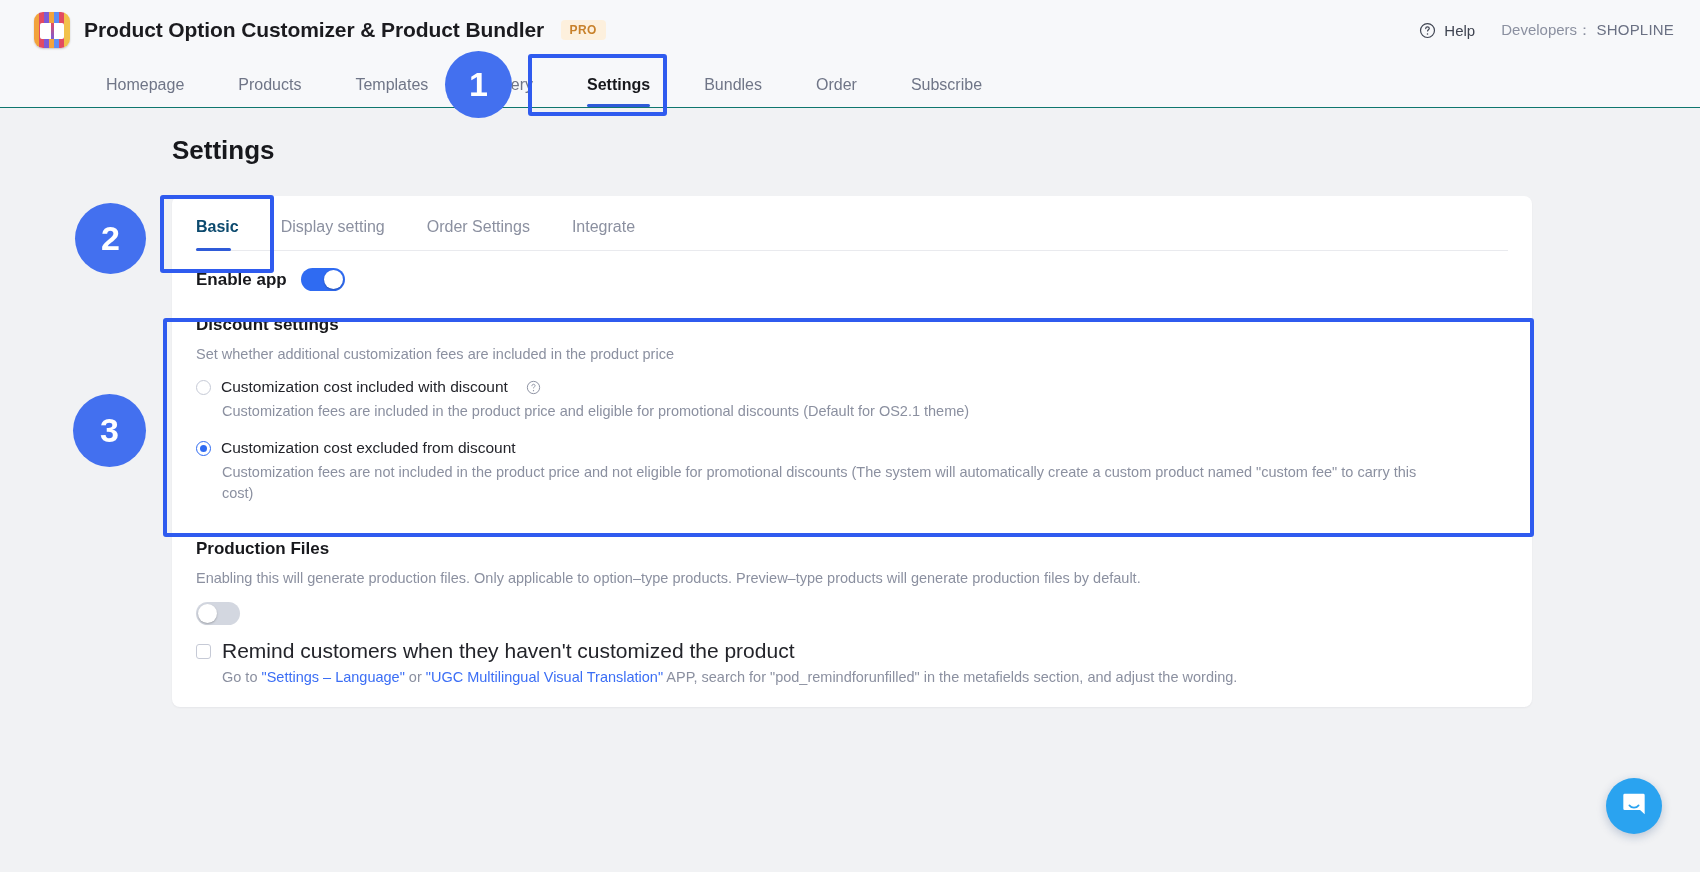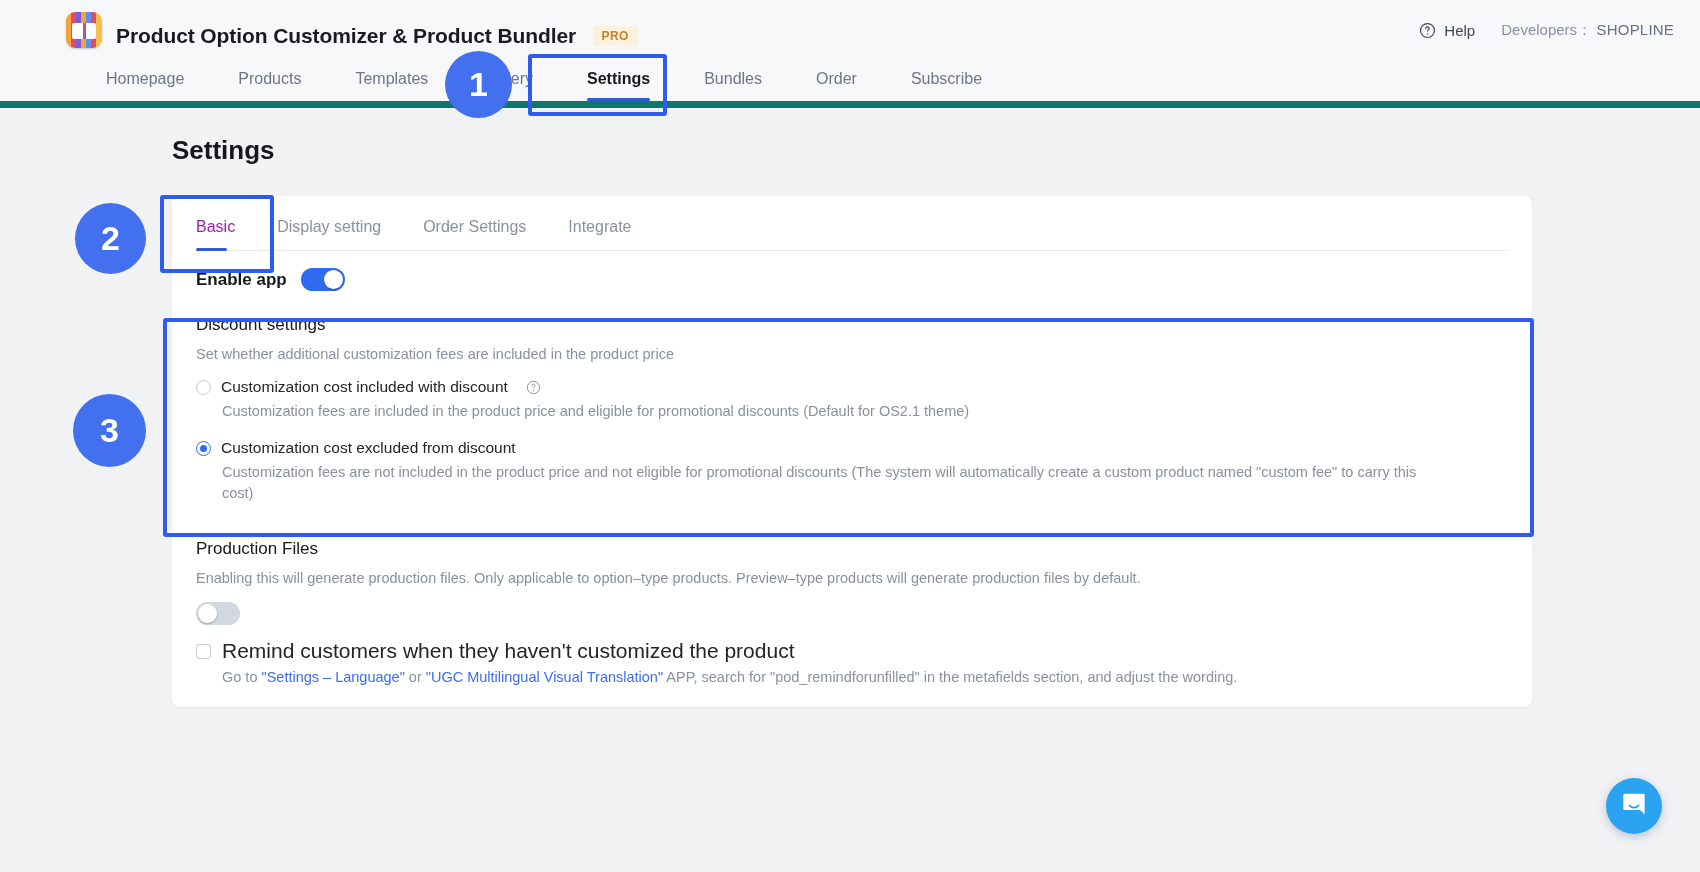--- a/index.html
+++ b/index.html
@@ -16,21 +16,21 @@
   
   .topbar {
     height: 60px;
     background: #f7f8fa;
     display: flex;
     align-items: center;
     padding: 0 26px 0 34px;
     position: relative;
     z-index: 2;
   }
-  .brand { display: flex; align-items: flex-end; gap: 14px; margin-left: 32px; }
+  .brand { display: flex; align-items: center; gap: 14px; }
   .app-logo {
     width: 36px; height: 36px; border-radius: 9px;
     overflow: hidden; position: relative;
     background: linear-gradient(90deg,
       #f2a33c 0 14%, #e24b62 14% 28%, #7b5bd6 28% 42%,
       #f2a33c 42% 56%, #5b8df6 56% 70%, #e24b62 70% 84%, #f2c14b 84% 100%);
     box-shadow: 0 1px 2px rgba(0,0,0,.2);
     flex: none;
   }
   .app-logo .strip {
@@ -53,21 +53,21 @@
   .top-right { margin-left: auto; display: flex; align-items: center; gap: 26px; justify-content: flex-end; }
   .help-link { display: flex; align-items: center; gap: 8px; font-size: 15px; color: #3f4451; }
   .help-link svg { display: block; }
   .dev-label { font-size: 15px; color: #8b90a0; }
   .dev-name { font-size: 15px; color: #6a7083; letter-spacing: .2px; }
 
   
   .navbar {
     height: 48px;
     background: #f7f8fa;
-    border-bottom: 7px solid #0f766e;
+    border-bottom: 1px solid #0f766e;
     display: flex;
     align-items: flex-end;
     padding: 0 0 0 86px;
     position: relative;
     z-index: 1;
   }
   .nav-item {
     font-size: 16px;
     color: #6f7587;
     padding: 0 20px 13px 20px;
@@ -104,21 +104,21 @@
     border-bottom: 1px solid #e9eaee;
     margin: 0 24px 0 24px;
     padding-left: 0;
   }
   .subtab {
     font-size: 16px; color: #8b90a0;
     padding: 0 0 14px 0;
     margin-right: 42px;
     position: relative; cursor: pointer; white-space: nowrap;
   }
-  .subtab.active { color: #a21caf; font-weight: 400; }
+  .subtab.active { color: #0c4a6e; font-weight: 700; }
   .subtab.active:after {
     content: ""; position: absolute; left: 0; right: 8px; bottom: -1px;
     height: 3px; background: #2f5bd8; border-radius: 2px;
   }
 
   .enable-row { display: flex; align-items: center; gap: 14px; padding: 17px 15px 16px 24px; }
   .enable-label { font-size: 17px; font-weight: 700; color: #17181c; }
 
   .switch {
     width: 44px; height: 23px; border-radius: 12px;
@@ -126,21 +126,21 @@
   }
   .switch.on { background: #2f6bf2; }
   .switch .knob {
     position: absolute; top: 2px; left: 2px;
     width: 19px; height: 19px; border-radius: 50%;
     background: #fff; box-shadow: 0 1px 2px rgba(0,0,0,.25);
   }
   .switch.on .knob { left: auto; right: 2px; }
 
   .block { padding: 8px 24px 4px 24px; }
-  .block-title { font-size: 17px; font-weight: 400; color: #17181c; margin-bottom: 11px; }
+  .block-title { font-size: 17px; font-weight: 700; color: #17181c; margin-bottom: 11px; }
   .block-desc { font-size: 14.5px; color: #8b90a0; margin-bottom: 16px; }
 
   .radio-row { display: flex; align-items: center; gap: 10px; margin-bottom: 5px; }
   .radio {
     width: 15px; height: 15px; border-radius: 50%;
     border: 1.5px solid #c6cad6; background: #fff; flex: none; cursor: pointer;
     position: relative;
   }
   .radio.checked { border-color: #2f6bf2; border-width: 1.5px; }
   .radio.checked:after {

